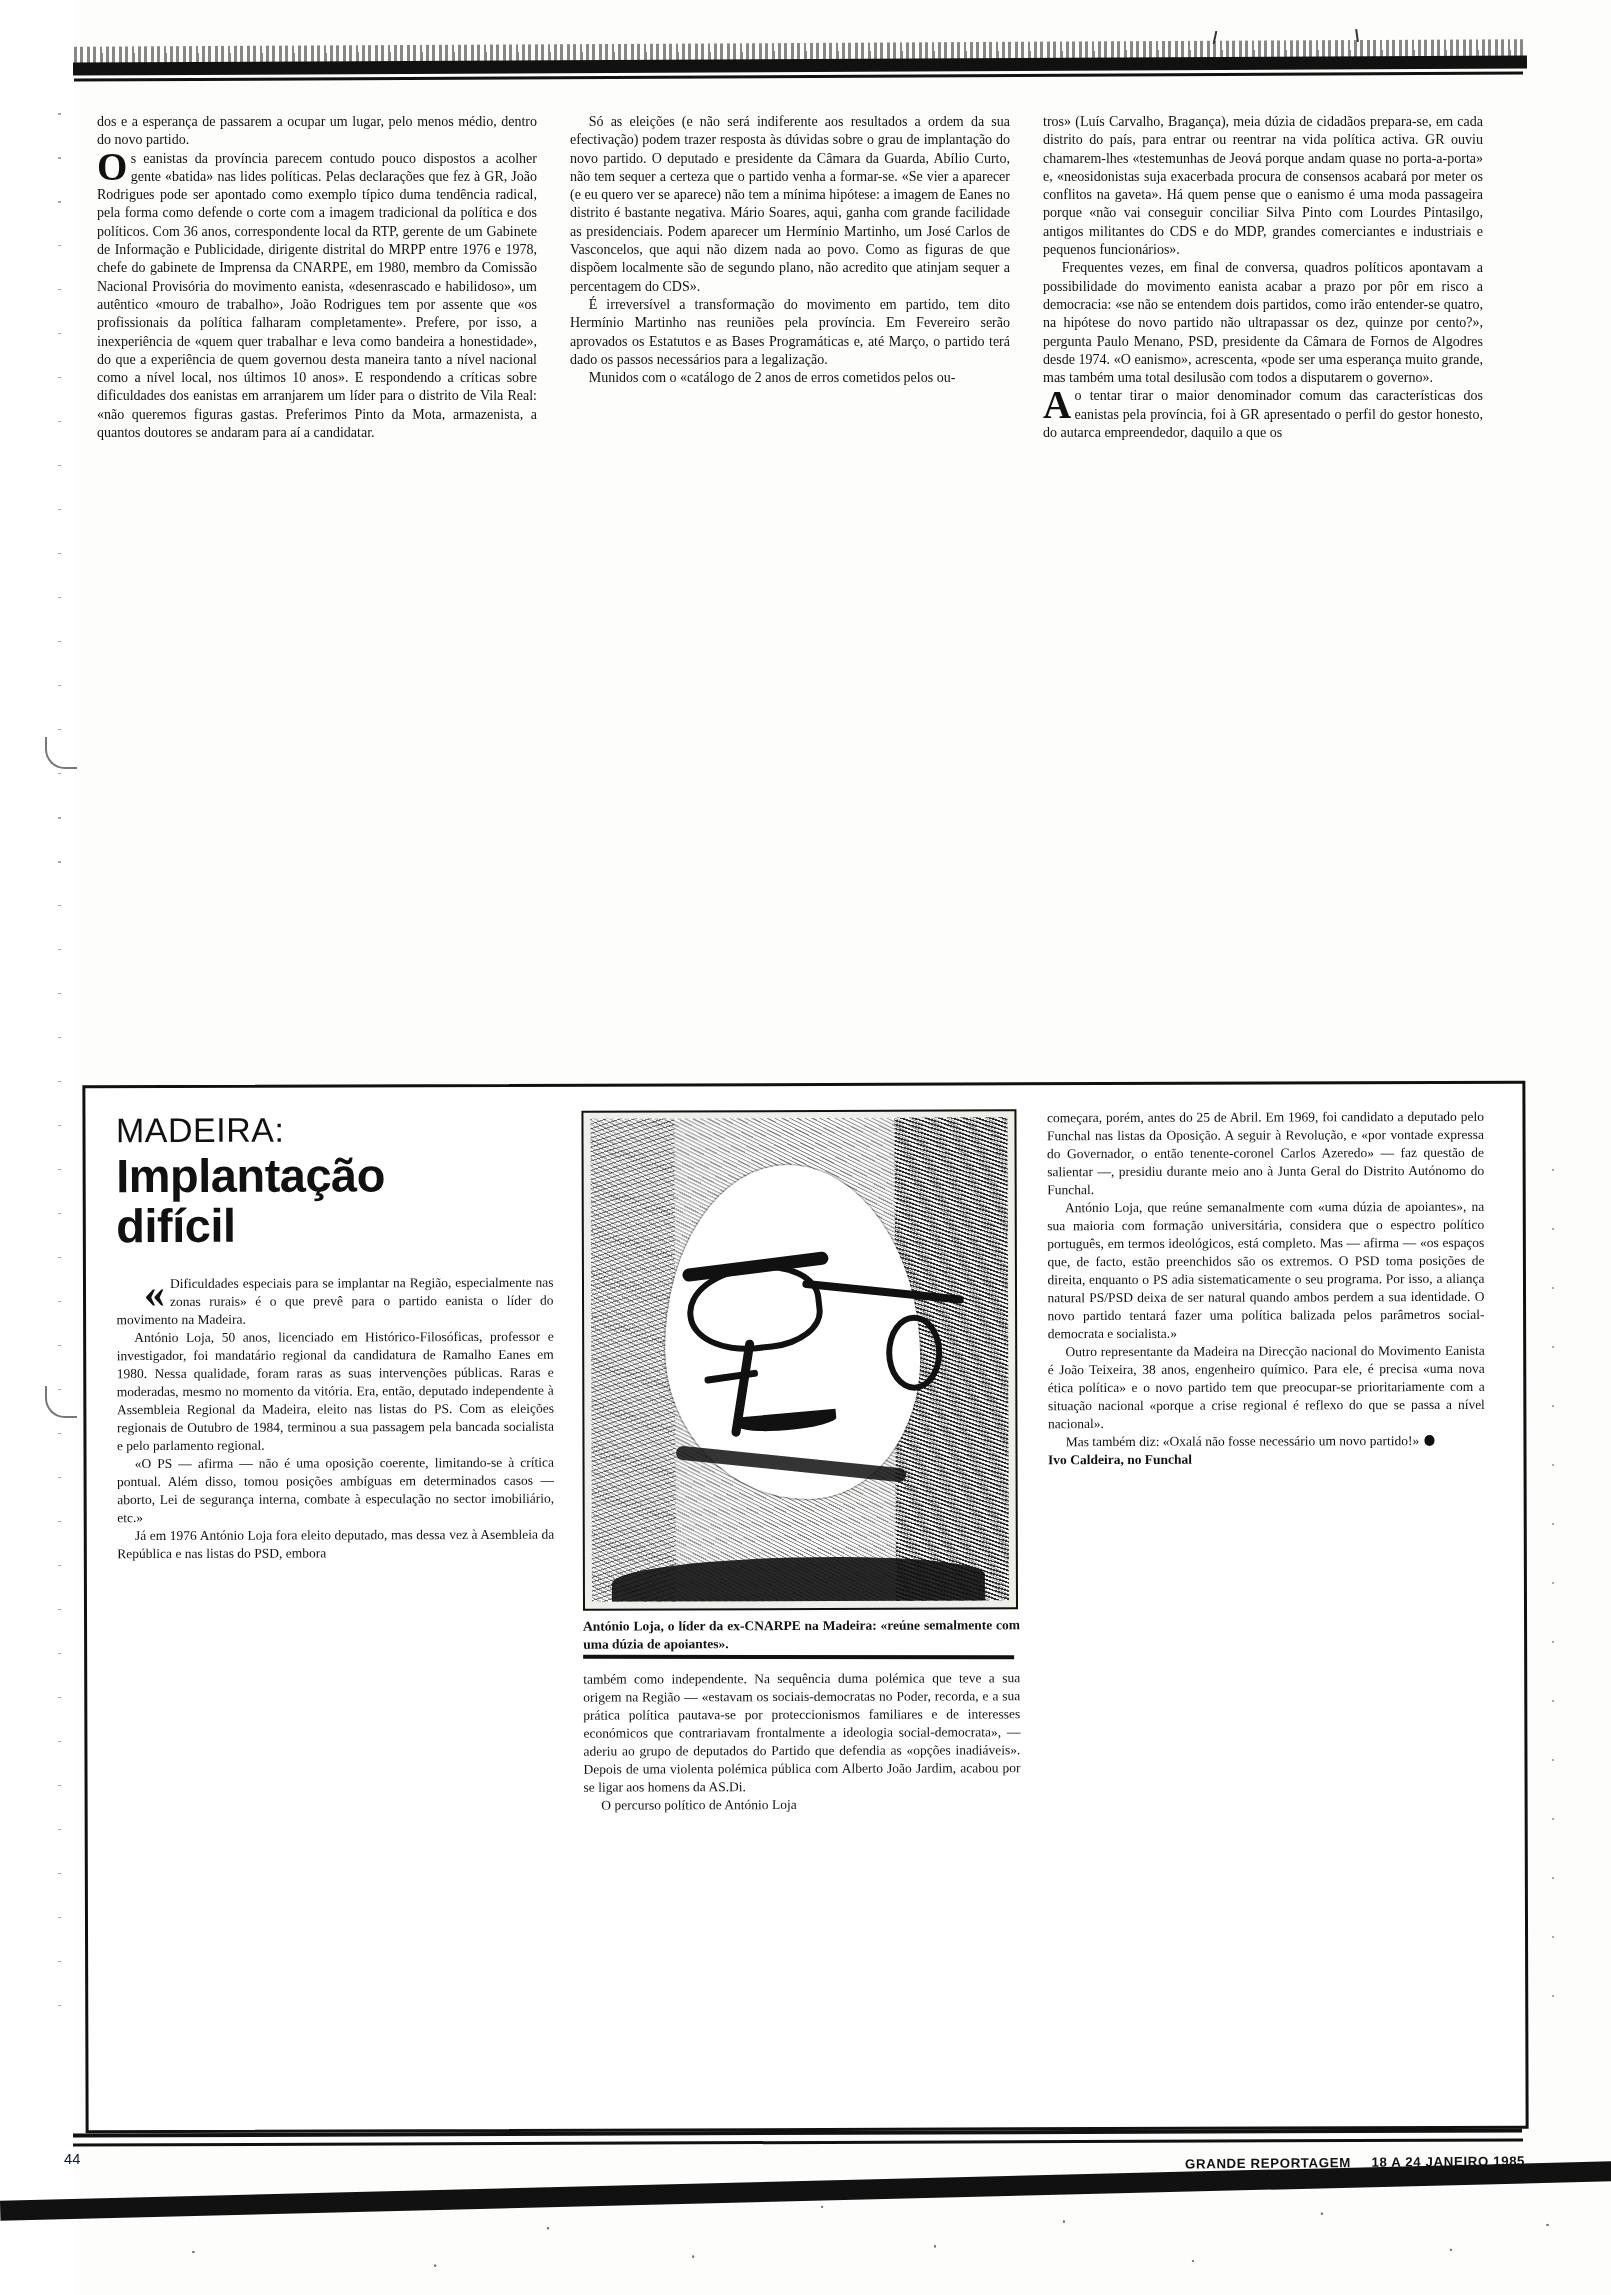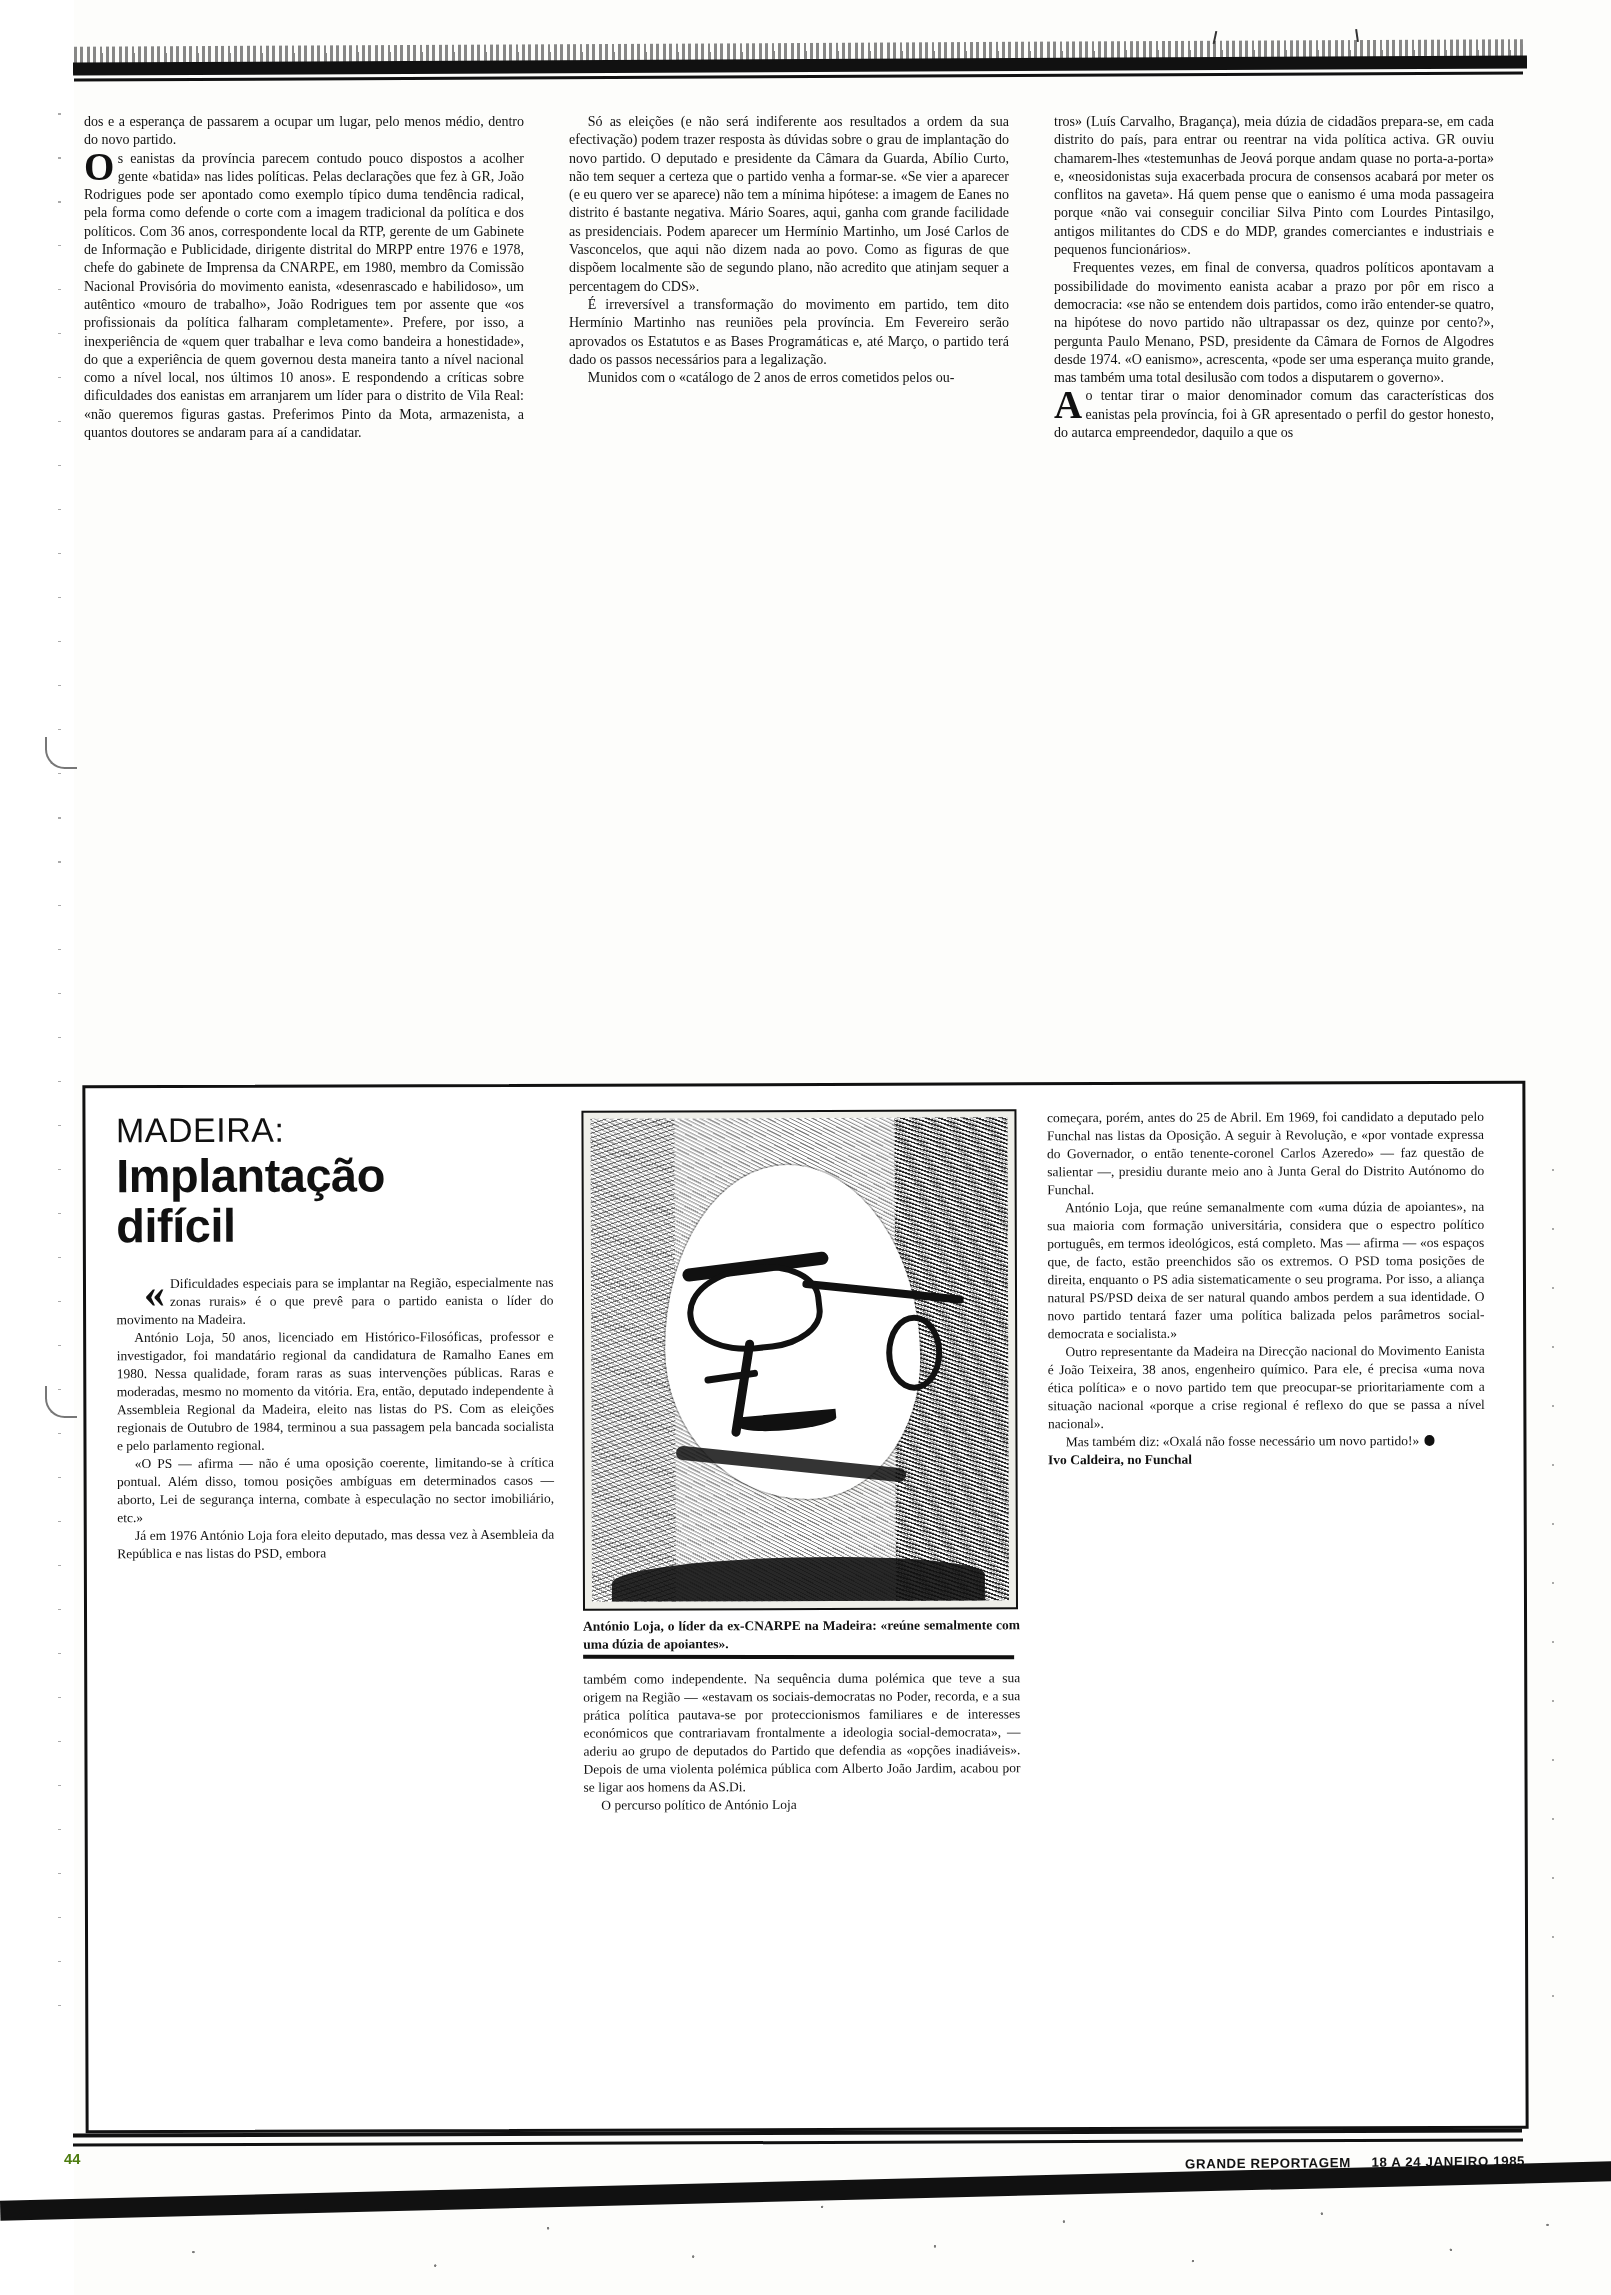--- a/index.html
+++ b/index.html
@@ -66,22 +66,22 @@
     position:absolute;left:73px;top:2141px;width:1450px;height:2.5px;background:#111;
     transform:rotate(-0.2deg);
   }
   .bottom-band{
     position:absolute;left:0px;top:2181px;width:1612px;height:19.7px;background:#111;
     transform:rotate(-1.4deg);
   }
 
   
   .article{
-    position:absolute;left:84px;top:113px;width:1415px;height:948px;
-    display:flex;gap:45px;
+    position:absolute;left:97px;top:113px;width:1415px;height:948px;
+    display:flex;gap:33px;
   }
   .col{width:440px;}
   .col p{
     margin:0;
     font-size:14px;
     line-height:18.3px;
     text-align:justify;
     text-justify:inter-word;
     hyphens:manual;
     font-family:"Liberation Serif", serif;
@@ -237,21 +237,21 @@
   }
   .byline{
     text-align:right;font-weight:bold;font-size:12.8px;margin-top:11.8px;
     font-family:"Liberation Serif", serif;
   }
 
   
   .folio{
     position:absolute;left:64px;top:2151px;
     font-family:"Liberation Sans", sans-serif;
-    font-weight:bold;font-size:14.7px;color:#4d7c0f;
+    font-weight:normal;font-size:14.7px;color:#0f172a;
   }
   .footer-credit{
     position:absolute;right:87px;top:2155px;
     font-family:"Liberation Sans", sans-serif;
     font-weight:bold;font-size:13.3px;letter-spacing:0.6px;
     color:#111;white-space:nowrap;
     transform:rotate(-0.5deg);
   }
   .footer-credit .date{margin-left:20.6px;}
 

